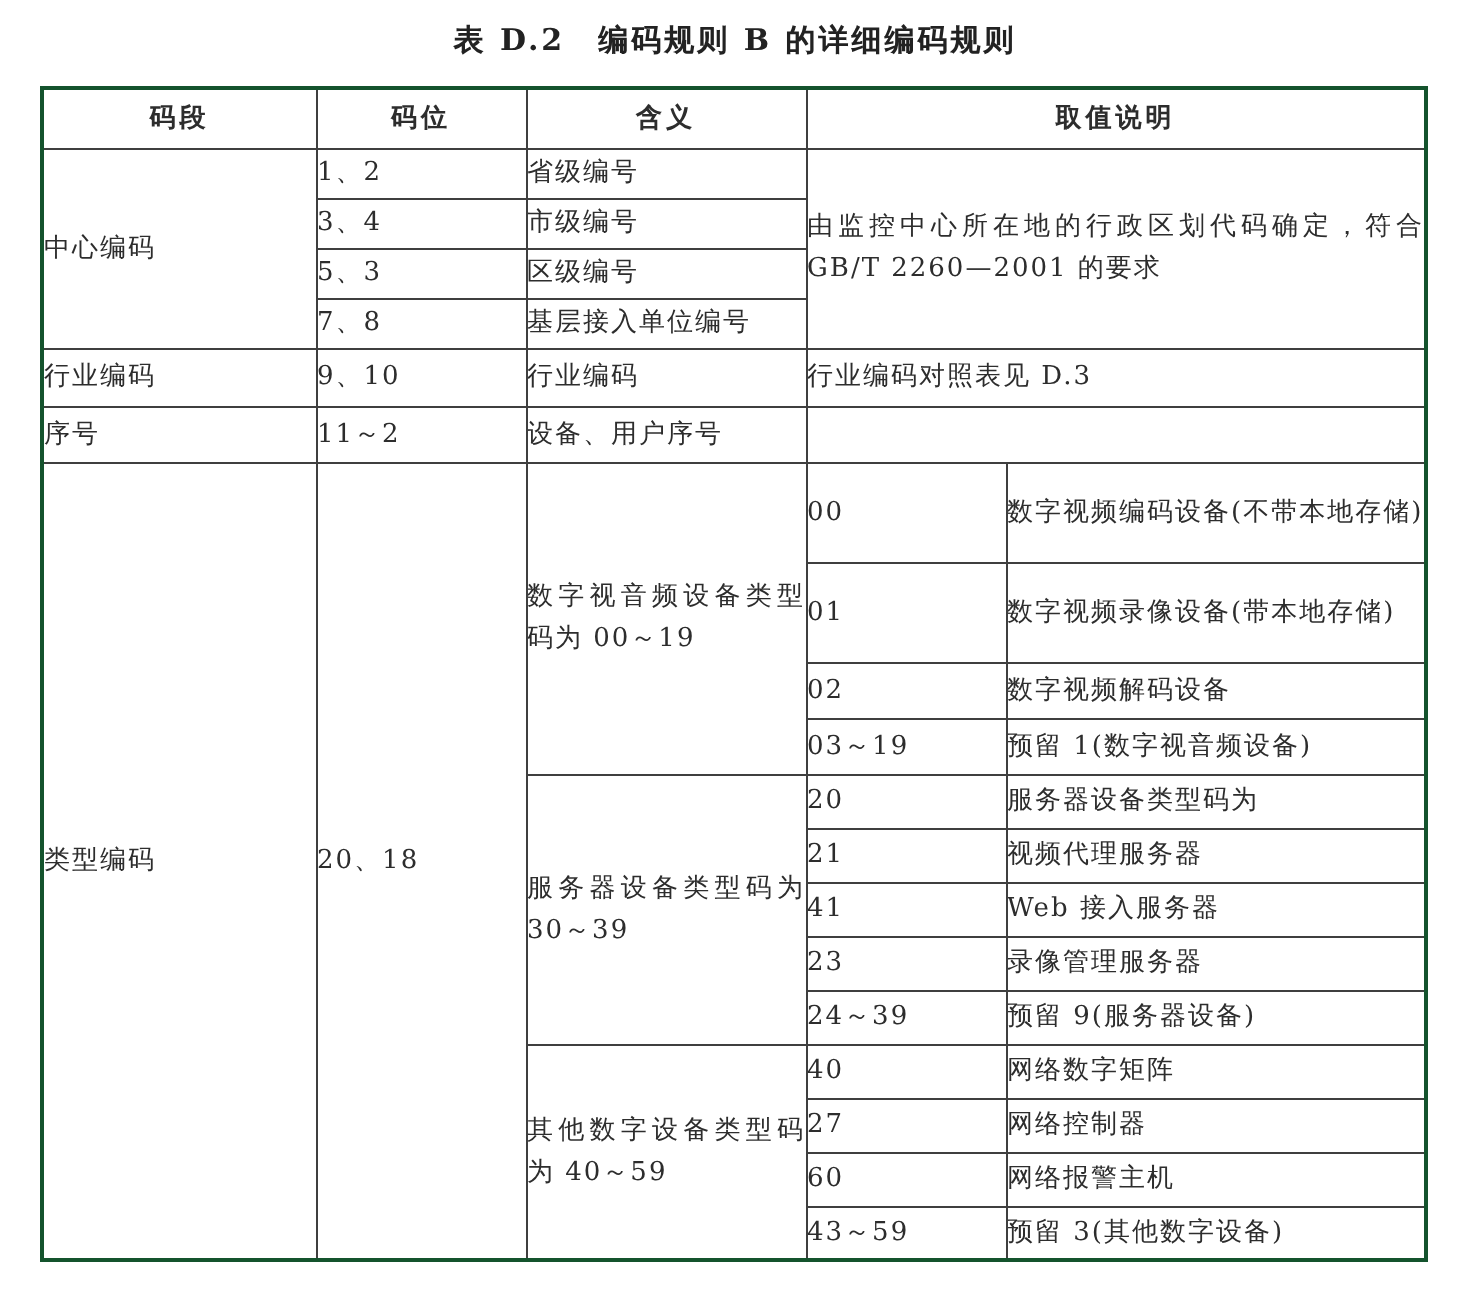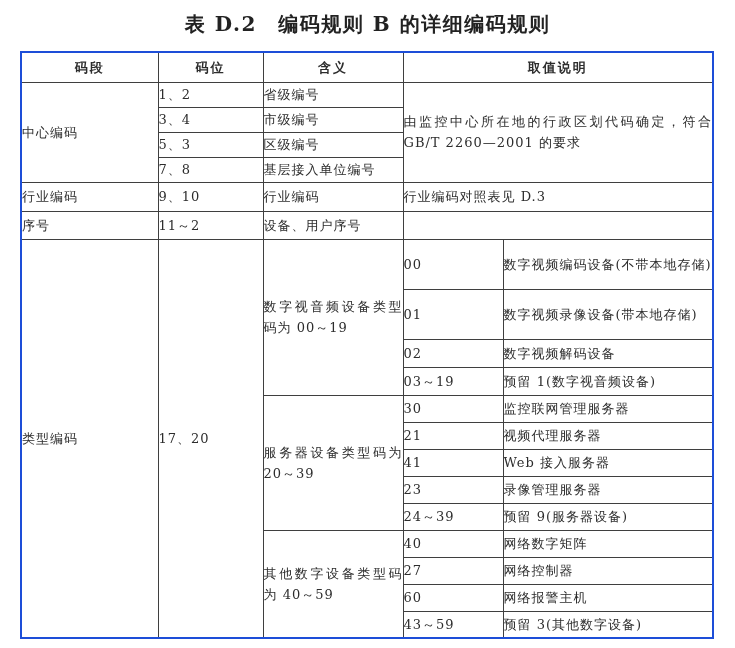--- a/index.html
+++ b/index.html
@@ -14,31 +14,31 @@
   .page {
     width: 735px;
     height: 648px;
     background: #ffffff;
     overflow: hidden;
   }
   .doc-title {
     margin-top: 11px;
     margin-bottom: 13px;
     text-align: center;
-    font-size: 20px;
+    font-size: 15px;
     font-weight: bold;
     letter-spacing: 1.5px;
     color: #222222;
   }
   table.rules {
     border-collapse: collapse;
     table-layout: fixed;
     margin-left: 20px;
     width: 692px;
-    border: 2px solid #1d4ed8;
+    border: 2px solid #14532d;
   }
   table.rules th, table.rules td {
     border: 1px solid #3f3f3f;
     font-size: 13px;
     font-weight: normal;
     vertical-align: middle;
     padding: 0;
     letter-spacing: 1px;
     line-height: 21px;
     overflow: hidden;
@@ -131,42 +131,42 @@
 
     <tr class="rh-c">
       <td class="seg">序号</td>
       <td class="pos">11～2</td>
       <td class="mean">设备、用户序号</td>
       <td class="note" colspan="2"></td>
     </tr>
 
     <tr class="rh-d">
       <td class="seg" rowspan="13">类型编码</td>
-      <td class="pos" rowspan="13">17、20</td>
+      <td class="pos" rowspan="13">20、18</td>
       <td class="mean-group" rowspan="4">数字视音频设备类型码为 00～19</td>
       <td class="code">00</td>
       <td class="desc">数字视频编码设备(不带本地存储)</td>
     </tr>
     <tr class="rh-d">
       <td class="code">01</td>
       <td class="desc">数字视频录像设备(带本地存储)</td>
     </tr>
     <tr class="rh-c">
       <td class="code">02</td>
       <td class="desc">数字视频解码设备</td>
     </tr>
     <tr class="rh-c">
       <td class="code">03～19</td>
       <td class="desc">预留 1(数字视音频设备)</td>
     </tr>
 
     <tr class="rh-e">
-      <td class="mean-group" rowspan="5">服务器设备类型码为 20～39</td>
-      <td class="code">30</td>
-      <td class="desc">监控联网管理服务器</td>
+      <td class="mean-group" rowspan="5">服务器设备类型码为 30～39</td>
+      <td class="code">20</td>
+      <td class="desc">服务器设备类型码为</td>
     </tr>
     <tr class="rh-e">
       <td class="code">21</td>
       <td class="desc">视频代理服务器</td>
     </tr>
     <tr class="rh-e">
       <td class="code">41</td>
       <td class="desc">Web 接入服务器</td>
     </tr>
     <tr class="rh-e">

